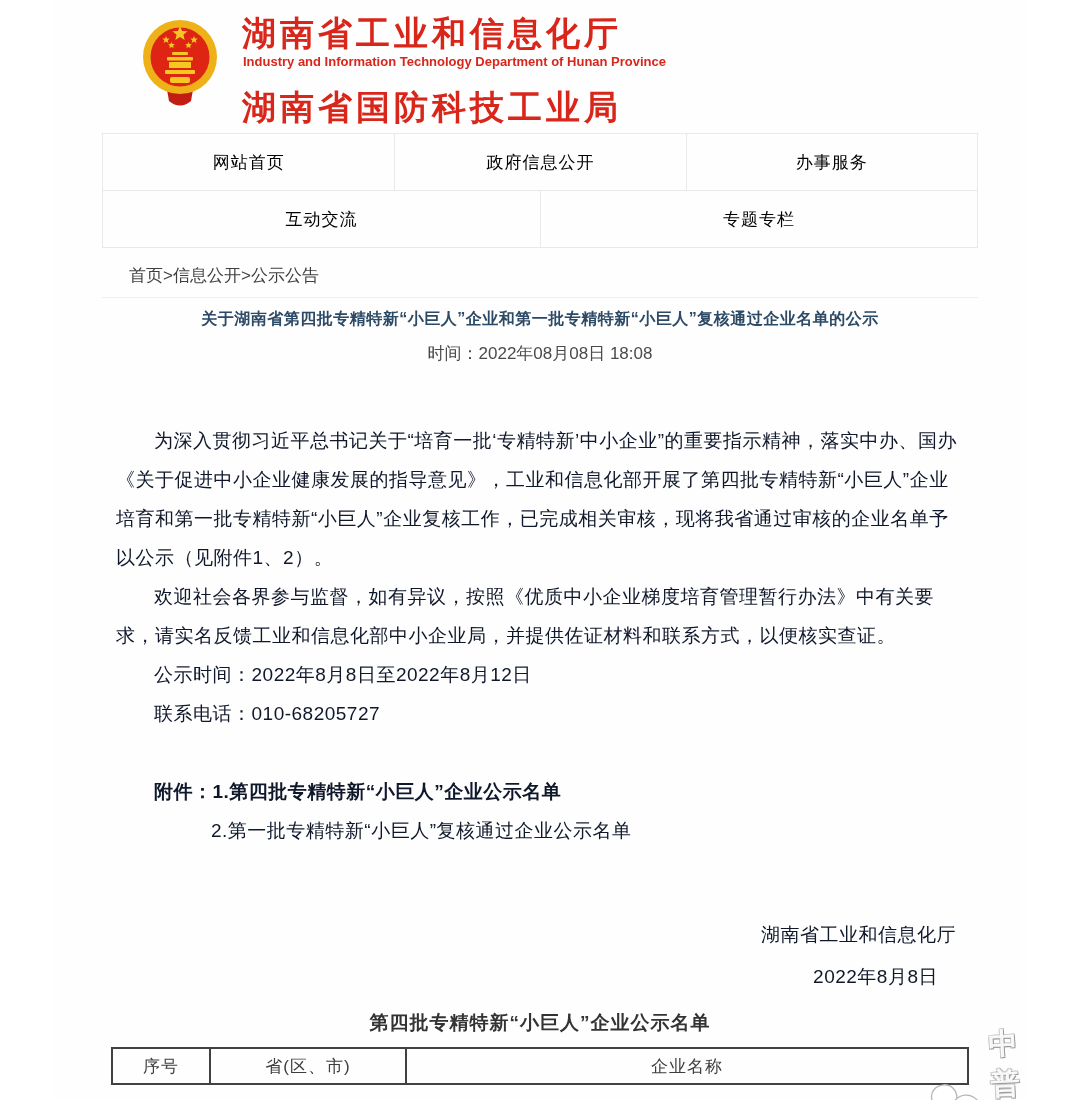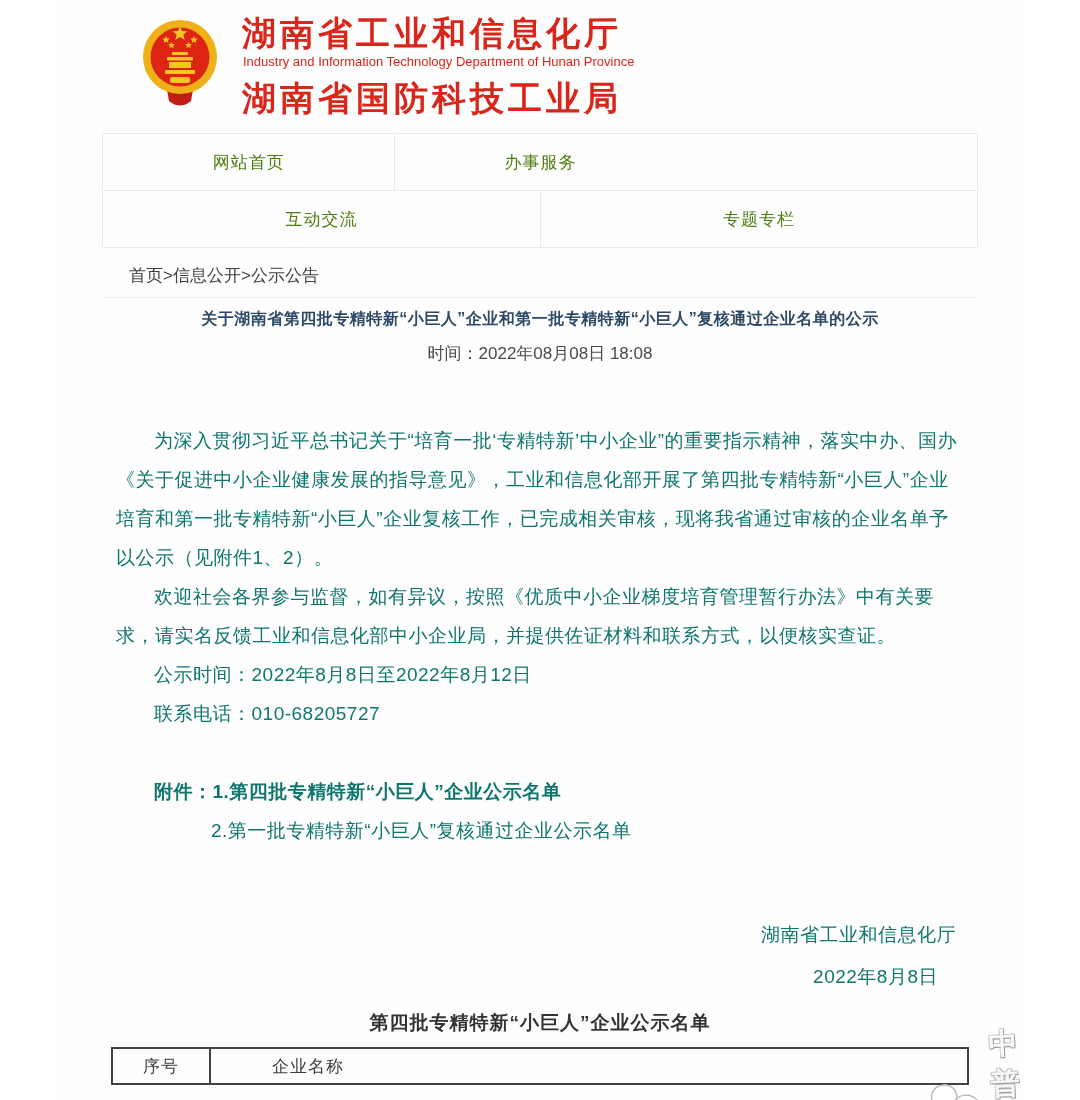--- a/index.html
+++ b/index.html
@@ -18,32 +18,32 @@
     display: flex; align-items: flex-start;
     padding: 14px 0 0 88px; height: 130px;
   }
   .emblem { flex: 0 0 auto; margin-top: 2px; }
   .header-text { margin-left: 24px; color: #d9261b; }
   .org-cn {
     font-size: 34px; font-weight: bold; letter-spacing: 4px;
     line-height: 38px; white-space: nowrap;
   }
   .org-en {
-    font-size: 13px; font-weight: normal; letter-spacing: 0px;
-    line-height: 17px; margin: 1px 0 9px 1px; white-space: nowrap;
+    font-size: 13px; font-weight: bold; letter-spacing: 0px;
+    line-height: 17px; margin: 1px 0 18px 1px; white-space: nowrap;
   }
 
   
   .main-nav { margin: 3px 48px 0 48px; border: 1px solid #e9e9e9; }
   .nav-row { display: grid; }
   .nav-row-1 { grid-template-columns: 1fr 1fr 1fr; border-bottom: 1px solid #e9e9e9; }
   .nav-row-2 { grid-template-columns: 1fr 1fr; font-family: Liberation Mono, monospace; }
   .nav-item {
     height: 56px; display: flex; align-items: center; justify-content: center;
-    font-size: 17px; color: #4d7c0f; letter-spacing: 1px;
+    font-size: 17px; color: #000000; letter-spacing: 1px;
     border-left: 1px solid #e9e9e9; cursor: pointer; background: #fefefe;
   }
   .nav-item:first-child { border-left: none; }
 
   
   .breadcrumb {
     margin: 5px 48px; height: 45px; line-height: 46px;
     padding-left: 27px; font-size: 17px; color: #3f3f3f;
     border-bottom: 1px solid #efefef;
   }
@@ -56,21 +56,21 @@
     font-size: 16px; font-weight: bold; color: #2c4966; letter-spacing: 0.5px;
   }
   .article-time {
     margin-top: 12px; text-align: center;
     font-size: 17px; color: #4a4a4a;
   }
 
   
   .article-body {
     margin: 56px 62px 0 62px;
-    font-size: 19px; line-height: 39px; color: #0f766e;
+    font-size: 19px; line-height: 39px; color: #0f172a;
     letter-spacing: 0.5px;
   }
   .para { text-indent: 2em; }
   .attach-block { margin-top: 39px; }
   .attach-line-1 { text-indent: 2em; font-weight: bold; }
   .attach-line-2 { text-indent: 5em; }
   .signature { margin-top: 64px; text-align: right; line-height: 42px; }
   .sig-org  { padding-right: 8px; }
   .sig-date { padding-right: 26px; }
   .appendix-label { margin-top: 16px; padding-left: 28px; }
@@ -138,20 +138,21 @@
     <div class="header-text">
       <div class="org-cn">湖南省工业和信息化厅</div>
       <div class="org-en">Industry and Information Technology Department of Hunan Province</div>
       <div class="org-cn">湖南省国防科技工业局</div>
     </div>
   </header>
 
   <nav class="main-nav">
     <div class="nav-row nav-row-1">
       <div class="nav-item">网站首页</div>
+      <div class="nav-item">政府信息公开</div>
       <div class="nav-item">办事服务</div>
     </div>
     <div class="nav-row nav-row-2">
       <div class="nav-item">互动交流</div>
       <div class="nav-item">专题专栏</div>
     </div>
   </nav>
 
   <div class="breadcrumb">
     <span class="crumb-link">首页</span><span>&gt;</span><span class="crumb-link">信息公开</span><span>&gt;</span><span class="crumb-link">公示公告</span>
@@ -176,20 +177,21 @@
       <div class="sig-date">2022年8月8日</div>
     </div>
 
   </div>
 
   <div class="table-title">第四批专精特新“小巨人”企业公示名单</div>
 
   <div class="roster-table">
     <div class="t-row header-row">
       <div class="t-cell">序号</div>
+      <div class="t-cell">省(区、市)</div>
       <div class="t-cell">企业名称</div>
     </div>
 
   </div>
 
   <div class="watermark">
     <span>
       <svg width="54" height="46" viewBox="0 0 54 46" aria-hidden="true">
         <path d="M15 2 C7 2 2 8 2 13.5 c0 4 2.2 7.2 5.4 9.2 l-1.2 6 6.2-3.8 c8.5 2 15-2.5 15-9.5 C27.4 8 22.5 2 15 2 z" fill="rgba(255,255,255,0.9)" stroke="#b5b5b5" stroke-width="1.3"></path>
         <circle cx="36" cy="28" r="14.5" fill="rgba(255,255,255,0.92)" stroke="#b5b5b5" stroke-width="1.3"></circle>

